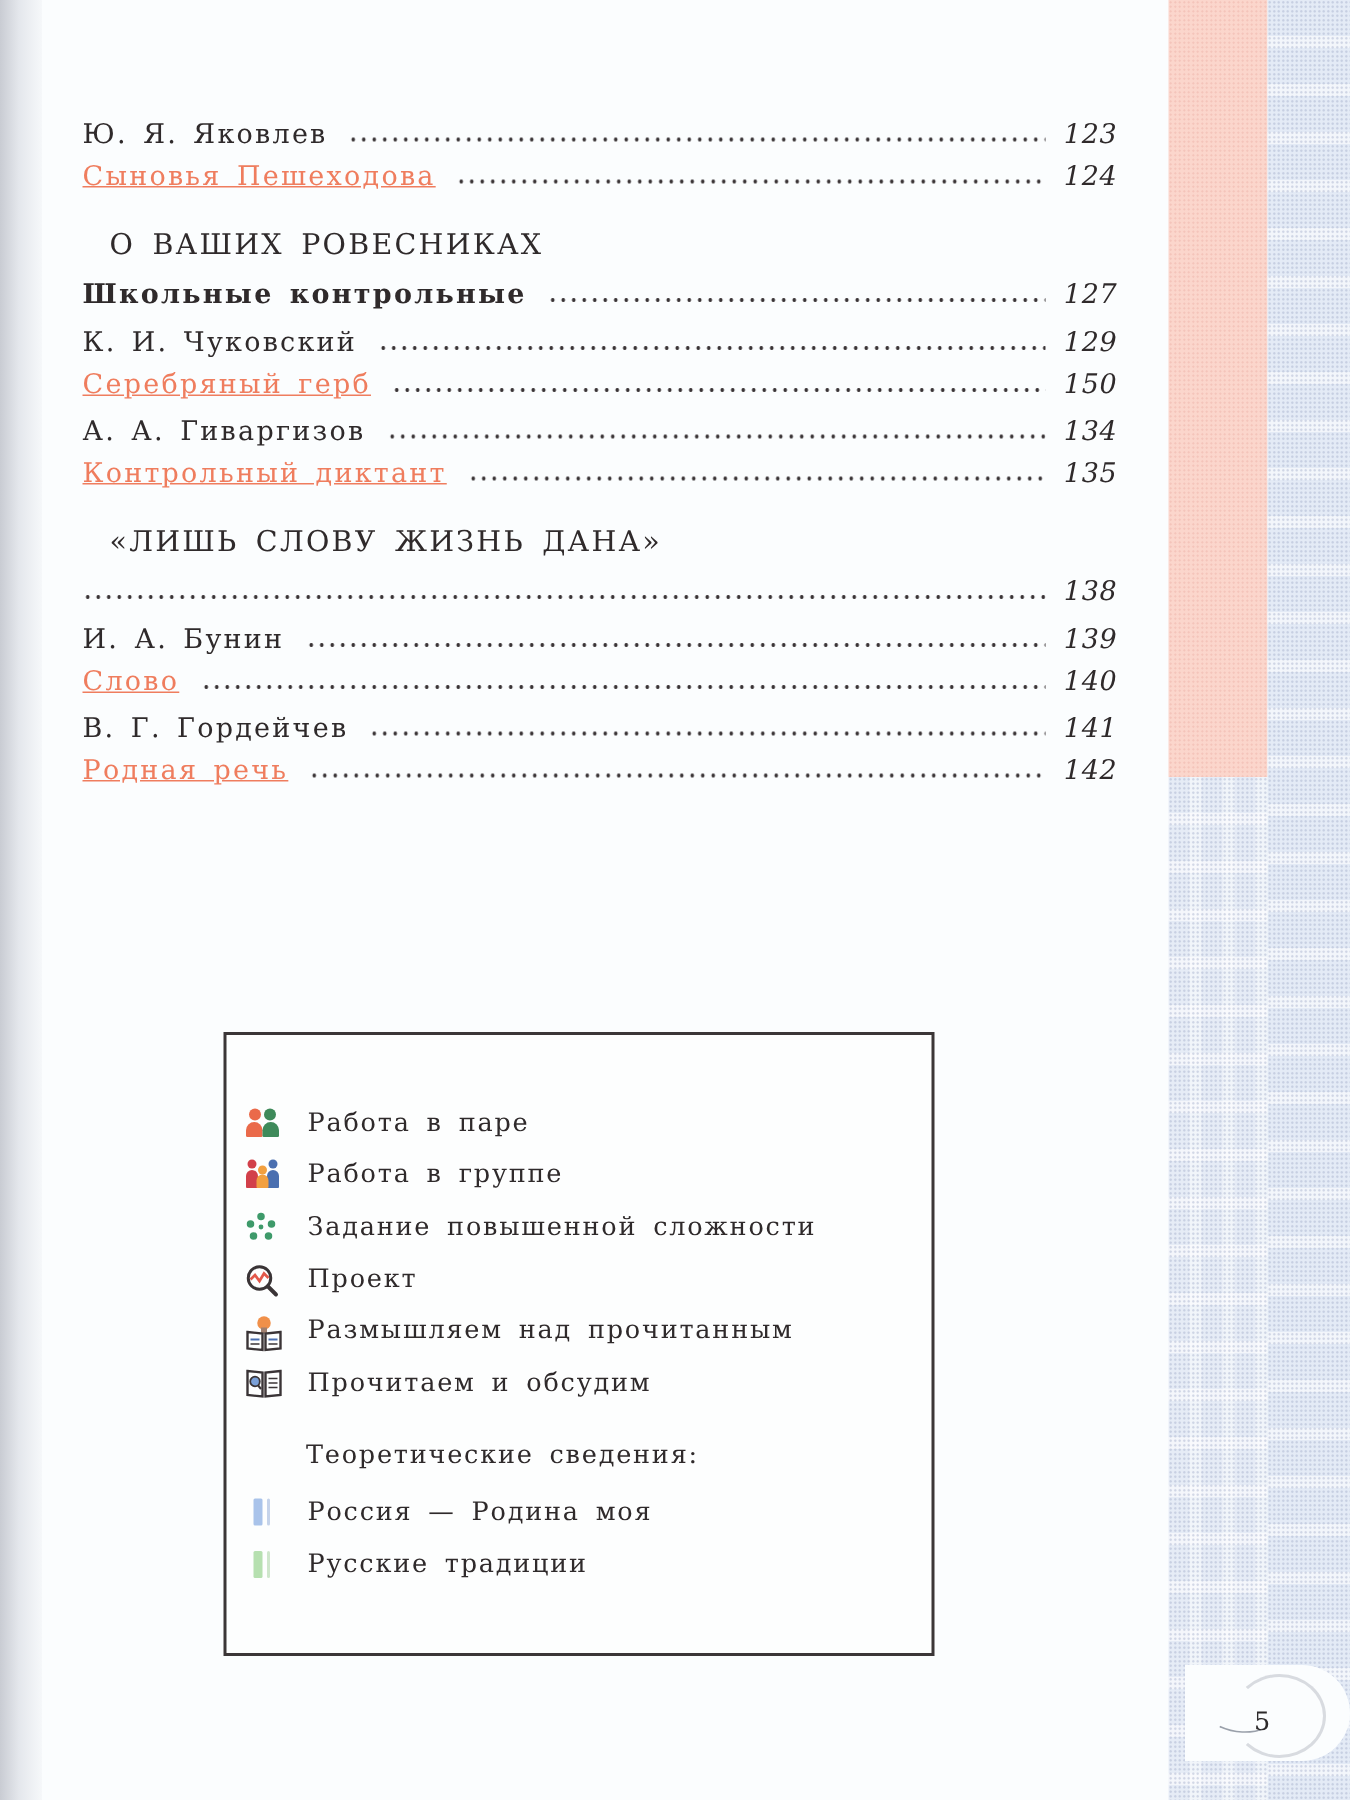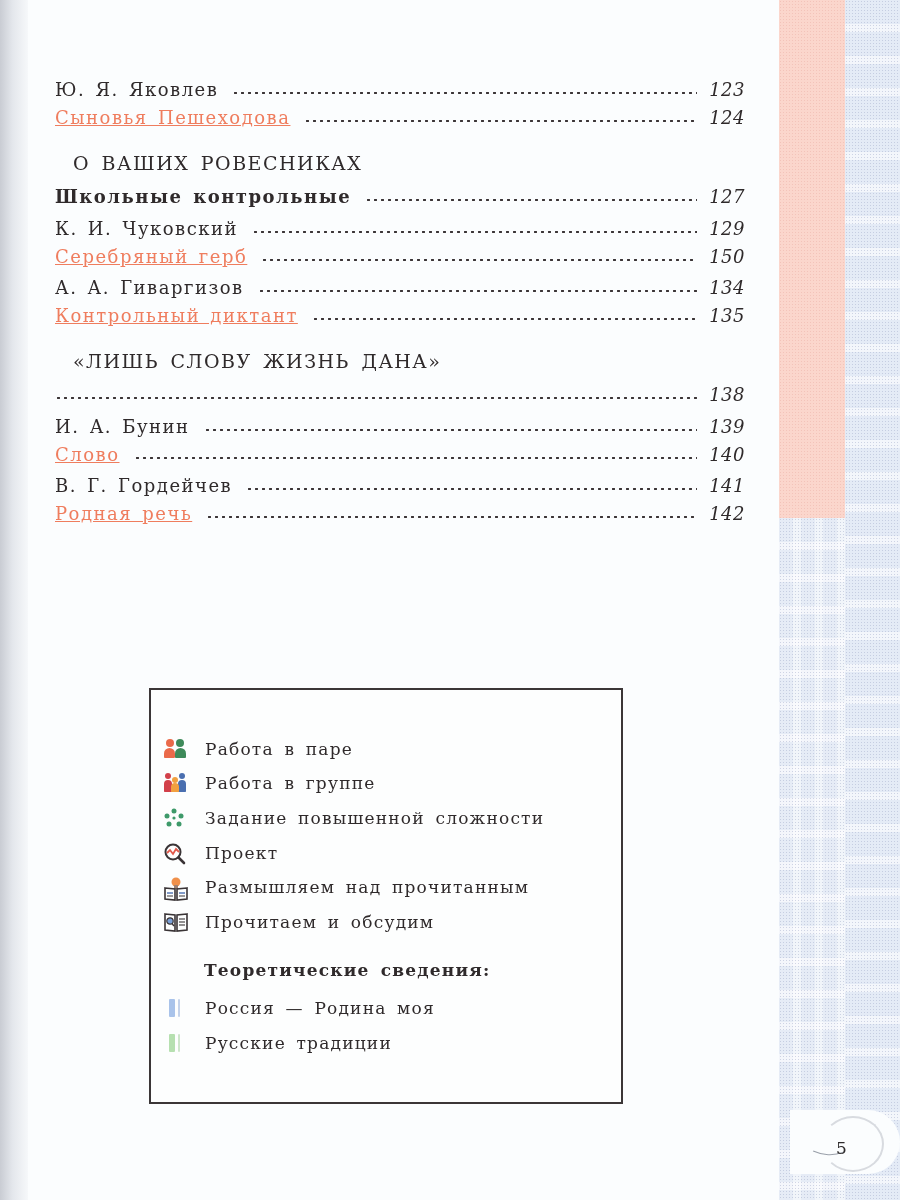--- a/index.html
+++ b/index.html
@@ -83,21 +83,21 @@
     }
     .legend .heading {
       position: absolute; left: 53px; top: 14px; font-weight: bold; font-size: 16px; letter-spacing: 1.2px; word-spacing: 3px;
     }
     .legend .item {
       position: absolute; left: 12px; height: 26px; display: flex; align-items: center;
       font-size: 17px; letter-spacing: 1.2px; word-spacing: 4px; white-space: nowrap;
     }
     .legend .item .ico { width: 30px; height: 22px; margin-right: 12px; position: relative; flex: 0 0 30px; }
     .legend .subheading {
-      position: absolute; left: 53px; top: 270px; font-size: 17px; letter-spacing: 1.2px; word-spacing: 4px; font-weight: bold;
+      position: absolute; left: 53px; top: 270px; font-size: 17px; letter-spacing: 1.2px; word-spacing: 4px;
     }
     
     .dot { position: absolute; border-radius: 50%; }
     .body { position: absolute; border-radius: 6px 6px 1px 1px; }
     .bar { position: absolute; border-radius: 1px; }
   </style>
 </head>
 <body>
 
 <div class="page-shadow"></div>

